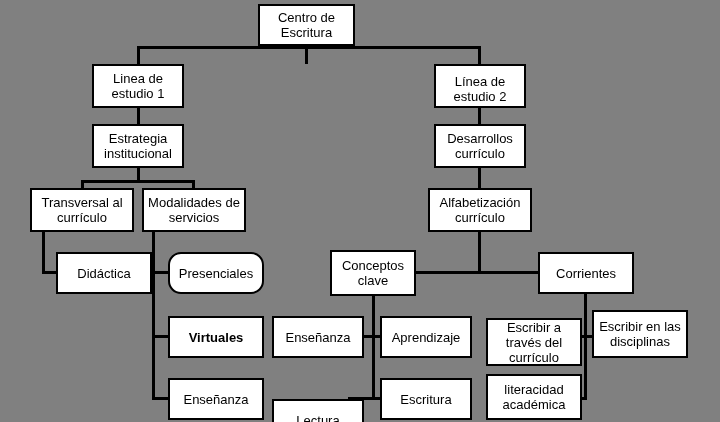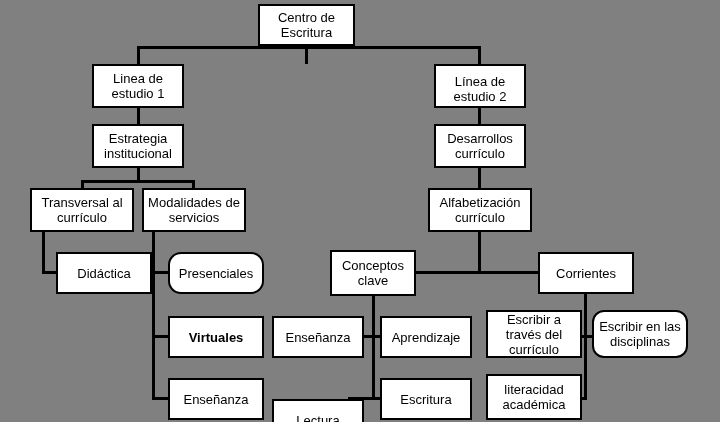--- a/index.html
+++ b/index.html
@@ -110,24 +110,24 @@
     </div>
     <div class="node" style="left: 168px; top: 316px; width: 96px; height: 42px; background: rgb(255, 255, 255); border-color: rgb(0, 0, 0); font-weight: bold;">
       <span>Virtuales</span>
     </div>
     <div class="node" style="left: 272px; top: 316px; width: 92px; height: 42px; background: rgb(255, 255, 255); border-color: rgb(0, 0, 0);">
       <span>Enseñanza</span>
     </div>
     <div class="node" style="left: 380px; top: 316px; width: 92px; height: 42px; background: rgb(255, 255, 255); border-color: rgb(0, 0, 0);">
       <span>Aprendizaje</span>
     </div>
-    <div class="node" style="left: 486px; top: 310px; width: 96px; height: 48px; background: rgb(255, 255, 255); border-color: rgb(0, 0, 0);">
+    <div class="node" style="left: 486px; top: 318px; width: 96px; height: 48px; background: rgb(255, 255, 255); border-color: rgb(0, 0, 0);">
       <span>Escribir a través del currículo</span>
     </div>
-    <div class="node" style="left: 592px; top: 310px; width: 96px; height: 48px; background: rgb(255, 255, 255); border-color: rgb(0, 0, 0); border-radius: 12px;">
+    <div class="node" style="left: 592px; top: 310px; width: 96px; height: 48px; background: rgb(255, 255, 255); border-color: rgb(0, 0, 0);">
       <span>Escribir en las disciplinas</span>
     </div>
     <div class="node" style="left: 168px; top: 378px; width: 96px; height: 42px; background: rgb(255, 255, 255); border-color: rgb(0, 0, 0);">
       <span>Enseñanza</span>
     </div>
     <div class="node" style="left: 272px; top: 399px; width: 92px; height: 42px; background: rgb(255, 255, 255); border-color: rgb(0, 0, 0);">
       <span>Lectura</span>
     </div>
     <div class="node" style="left: 380px; top: 378px; width: 92px; height: 42px; background: rgb(255, 255, 255); border-color: rgb(0, 0, 0); justify-content: flex-end;">
       <span>Escritura</span>

